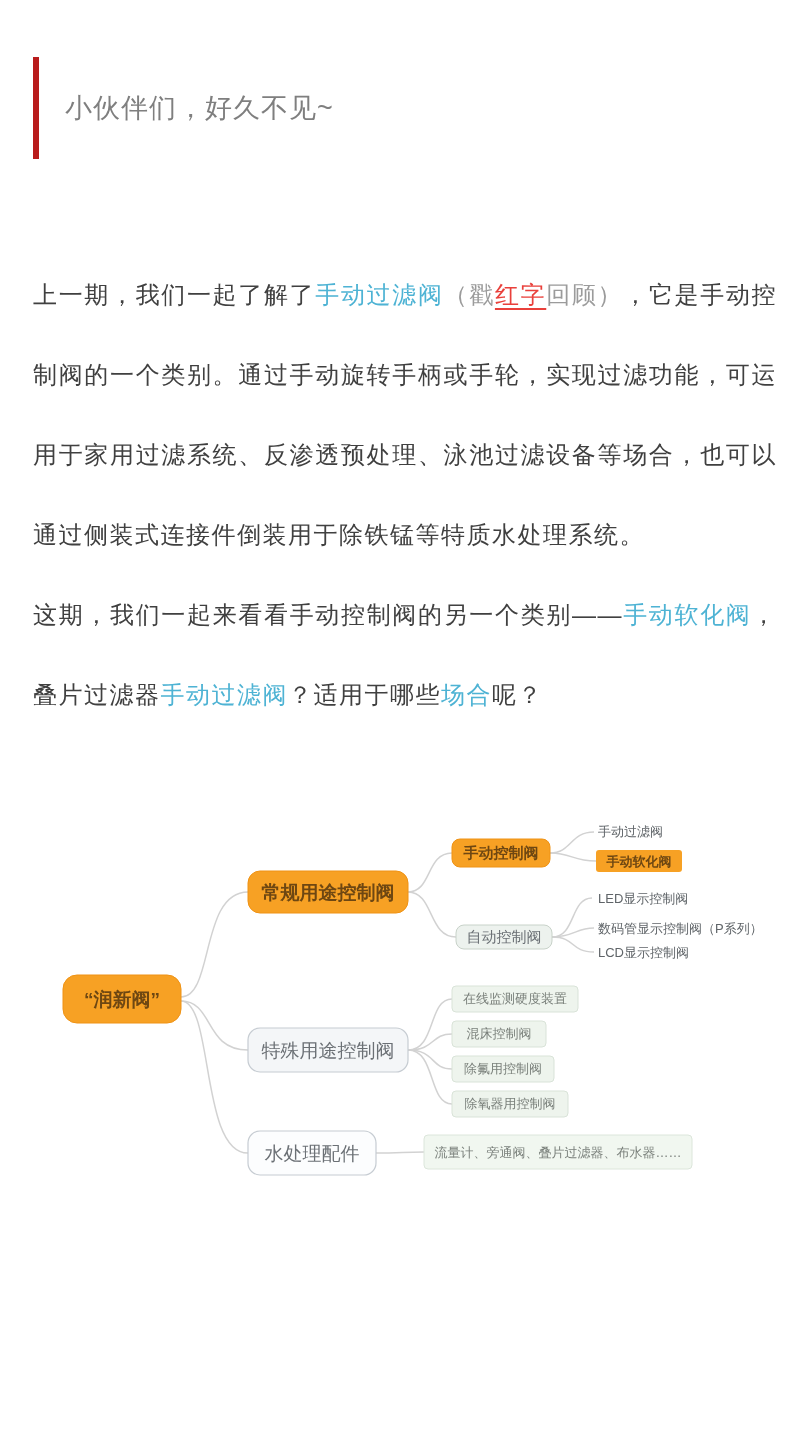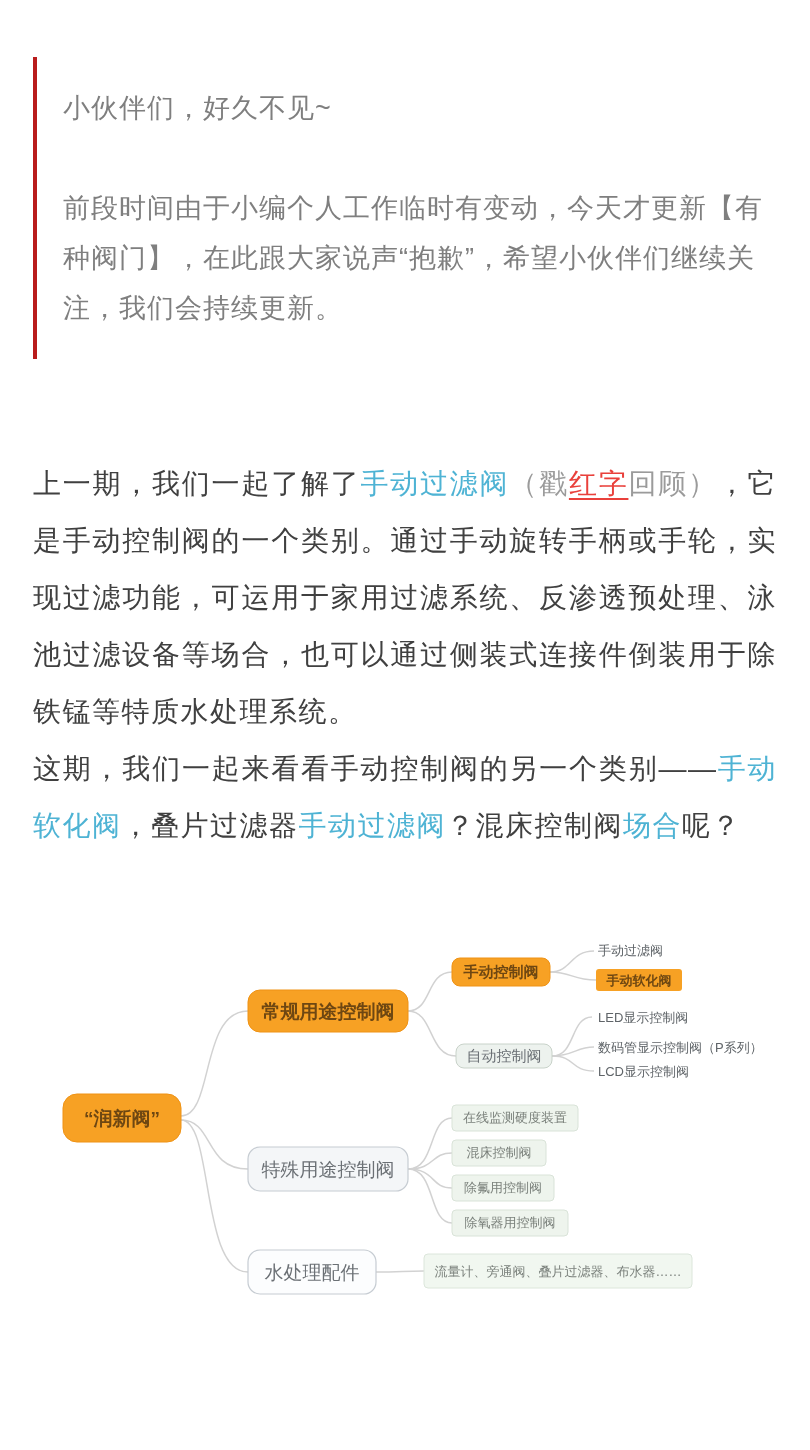--- a/index.html
+++ b/index.html
@@ -4,34 +4,34 @@
 <style>
   html,body{margin:0;padding:0;}
   body{
     width:810px;height:1450px;overflow:hidden;background:#ffffff;
     font-family:"Liberation Sans","DejaVu Sans",sans-serif;
     -webkit-font-smoothing:antialiased;
   }
   
   .quote{
     margin:57px 33px 0 33px;
-    border-left:4px solid #b91c1c;
+    border-left:6px solid #b91c1c;
     padding:26px 0 26px 26px;
     color:#7f7f7f;
     font-size:27px;
     line-height:50px;
     letter-spacing:1px;
   }
   .quote p{margin:0;}
   .quote p + p{margin-top:50px;}
   
   .para{
     margin:0 33px;
-    font-size:28px;
-    line-height:57px;
+    font-size:24px;
+    line-height:80px;
     letter-spacing:1.5px;
     color:#404040;
     text-align:justify;
   }
   .para-intro{margin-top:96px;}
   .para-topic{margin-top:0;}
   .seg-normal{color:#404040;}
   .seg-muted{color:#9b9b9b;}
   .seg-blue{color:#4eb3d4;}
   .seg-red{color:#e9403b;text-decoration:underline;text-decoration-thickness:2px;text-underline-offset:5px;}
@@ -52,26 +52,25 @@
   .mm-t13{font-size:13px;}
   .mm-text-gray{fill:#6b7075;}
   .mm-text-leaf{fill:#5f6468;}
   .mm-text-boxleaf{fill:#7a807b;}
 </style>
 </head>
 <body>
 
 <div class="quote">
   <p>小伙伴们，好久不见~</p>
-  <p>前段时间由于小编个人工作临时有变动，今天才更新【有种阀门】，在此跟大家说声“抱歉”，希望小伙伴们继续关注，我们会持续更新。</p>
 </div>
 
 <p class="para para-intro"><span class="seg-normal">上一期，我们一起了解了</span><span class="seg-blue">手动过滤阀</span><span class="seg-muted">（戳</span><span class="seg-red">红字</span><span class="seg-muted">回顾）</span><span class="seg-normal">，它是手动控制阀的一个类别。通过手动旋转手柄或手轮，实现过滤功能，可运用于家用过滤系统、反渗透预处理、泳池过滤设备等场合，也可以通过侧装式连接件倒装用于除铁锰等特质水处理系统。</span></p>
 
-<p class="para para-topic"><span class="seg-normal">这期，我们一起来看看手动控制阀的另一个类别——</span><span class="seg-blue">手动软化阀</span><span class="seg-normal">，叠片过滤器</span><span class="seg-blue">手动过滤阀</span><span class="seg-normal">？混床控制阀</span><span class="seg-blue">场合</span><span class="seg-normal">呢？</span></p>
+<p class="para para-topic"><span class="seg-normal">这期，我们一起来看看手动控制阀的另一个类别——</span><span class="seg-blue">手动软化阀</span><span class="seg-normal">，叠片过滤器</span><span class="seg-blue">手动过滤阀</span><span class="seg-normal">？适用于哪些</span><span class="seg-blue">场合</span><span class="seg-normal">呢？</span></p>
 
 <figure class="map-figure">
   <svg width="810" height="430" viewBox="0 0 810 430" xmlns="http://www.w3.org/2000/svg">
 
     <g>
       <path class="mm-link" d="M181 204 C214 204 200 99 248 99"></path>
       <path class="mm-link" d="M181 208 C214 208 204 257 248 257"></path>
       <path class="mm-link" d="M181 208 C214 208 200 360 248 360"></path>
       <path class="mm-link" d="M408 99 C432 99 426 60 452 60"></path>
       <path class="mm-link" d="M408 99 C434 99 428 144 456 144"></path>

